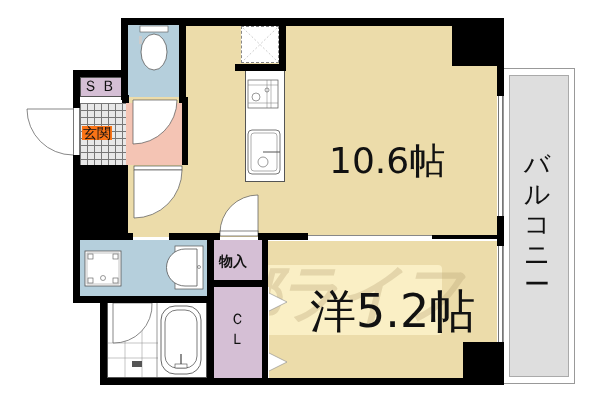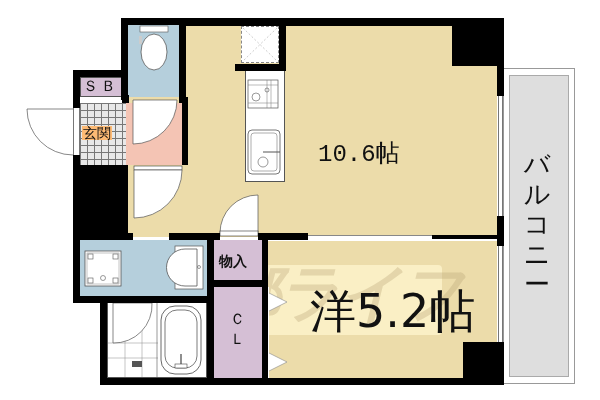--- a/index.html
+++ b/index.html
@@ -42,21 +42,21 @@
 
   <div class="abs" style="left:125px;top:103px;width:58px;height:62px;background:#f4c4b4;"></div>
 
   <svg style="left:133px;top:100px;" width="45" height="45">
     <path d="M0,0 L0,44 A44,44 0 0 0 44,0 Z" fill="#fff" stroke="#555" stroke-width="0.7"></path>
   </svg>
 
   <div class="abs" style="left:80px;top:103px;width:46px;height:62px;background-color:#e8e8e8;
               background-image:linear-gradient(#777 1px, transparent 1px), linear-gradient(90deg,#777 1px, transparent 1px);
               background-size:7px 7px;"></div>
-  <div class="label" style="left:82px;top:126px;font-size:14px;background:#fdba74;padding:0 1px;">玄関</div>
+  <div class="label" style="left:82px;top:126px;font-size:14px;background:#f97316;padding:0 1px;">玄関</div>
 
   <div class="abs" style="left:80px;top:77px;width:42px;height:20px;background:#d5bfd5;border:1px solid #555;"></div>
   <div class="label" style="left:83px;top:79px;font-size:15px;letter-spacing:3px;">ＳＢ</div>
 
   <svg style="left:25px;top:107px;" width="52" height="50">
     <path d="M48,2 L48,48" stroke="#555" stroke-width="1"></path>
     <path d="M48,2 L2,2 A46,46 0 0 0 48,48" fill="#fff" stroke="#555" stroke-width="0.7"></path>
   </svg>
 
   <div class="abs" style="left:127px;top:165px;width:52px;height:68px;background:#ecdcaa;"></div>
@@ -169,16 +169,16 @@
 
   <div class="wall" style="left:100px;top:378px;width:404px;height:7px;"></div>
   <div class="wall" style="left:463px;top:342px;width:41px;height:42px;"></div>
   <div class="wall" style="left:497px;top:342px;width:7px;height:42px;"></div>
 
   <div class="abs" style="left:498px;top:96px;width:5px;height:120px;border-left:1px solid #777;border-right:1px solid #777;background:#fff;"></div>
   <div class="abs" style="left:498px;top:246px;width:5px;height:96px;border-left:1px solid #777;border-right:1px solid #777;background:#fff;"></div>
 
   <div class="abs" style="left:73px;top:108px;width:7px;height:47px;background:#fff;border-left:1px solid #777;border-right:1px solid #777;"></div>
 
-  <div class="label" style="left:318px;top:143px;font-size:24px;font-family:Liberation Mono, monospace;">10.6帖</div>
+  <div class="label" style="left:329px;top:143px;font-size:36px;">10.6帖</div>
   <div class="label" style="left:310px;top:288px;font-size:46px;">洋5.2帖</div>
 
 </div>
 
 </body></html>

